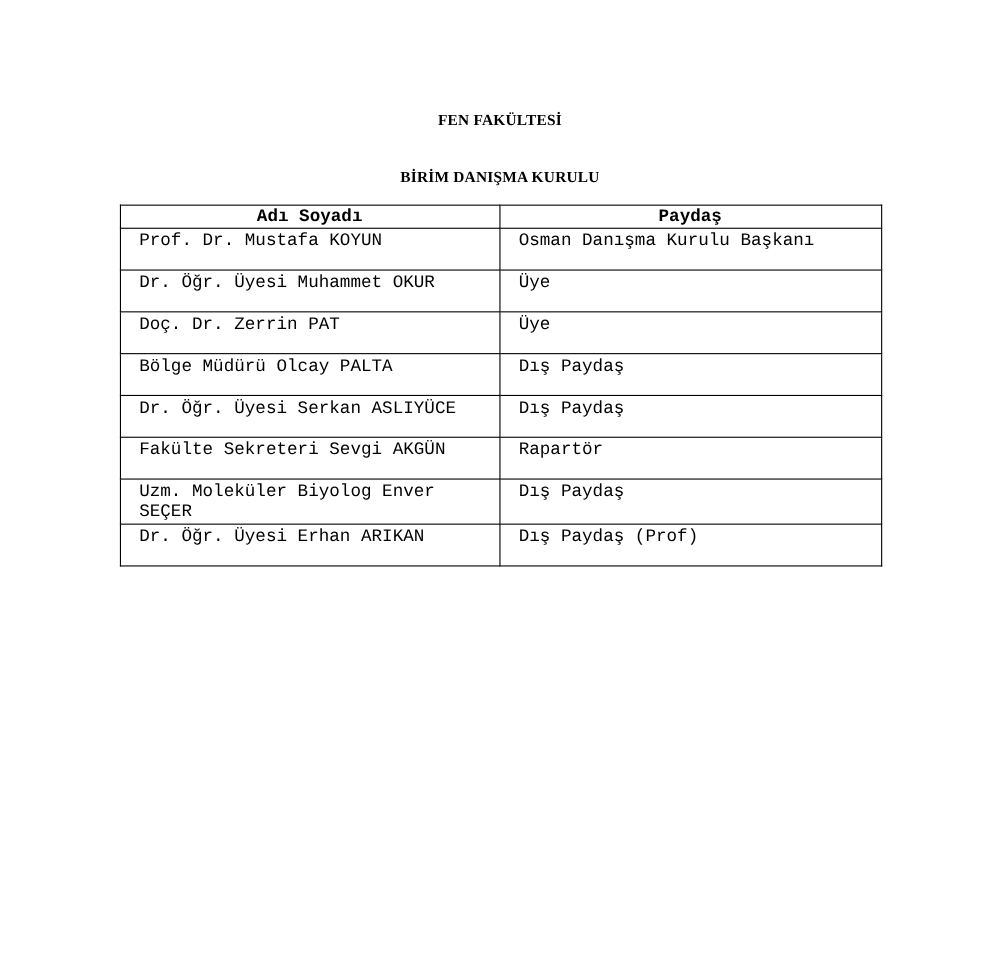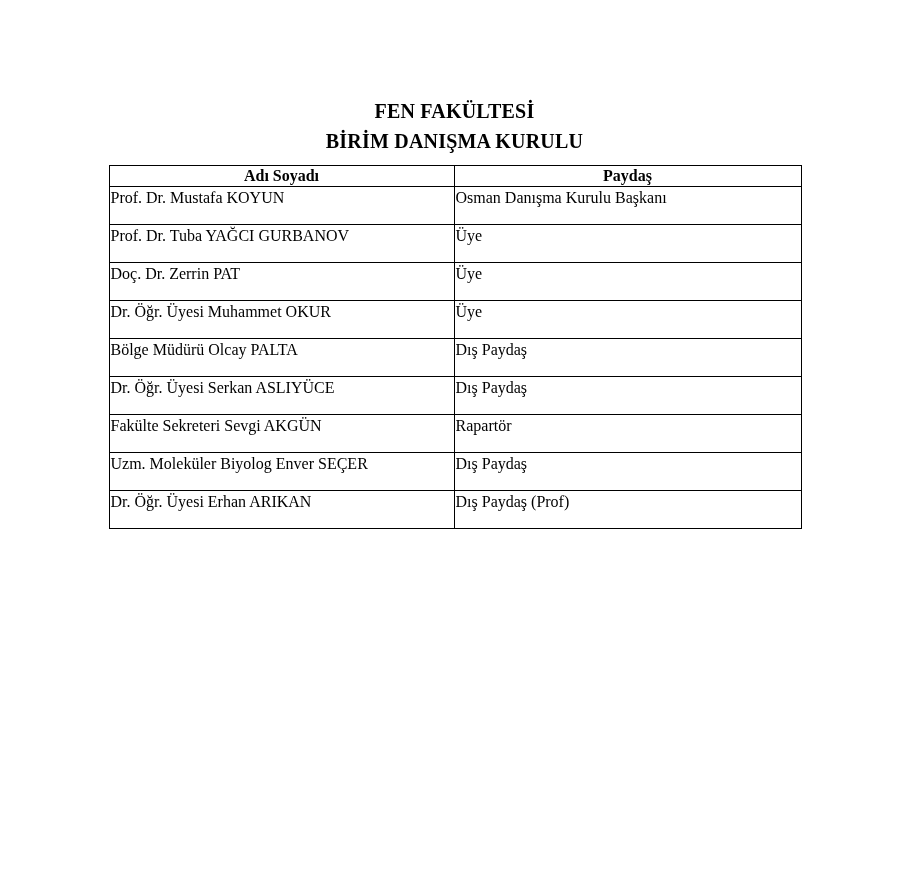--- a/index.html
+++ b/index.html
@@ -11,54 +11,55 @@
     color: #000000;
     overflow: hidden;
   }
   .doc {
     width: 692px;
     margin: 0 auto;
     padding-top: 100px;
   }
   .doc-title {
     text-align: center;
-    font-size: 20px;
+    font-size: 14px;
     font-weight: bold;
     line-height: 22px;
     letter-spacing: 0.2px;
   }
   .doc-subtitle {
-    margin-top: 8px;
+    margin-top: 29px;
   }
   table.board-table {
     margin-top: 13px;
     width: 692px;
     border-collapse: collapse;
     table-layout: fixed;
+    font-family: Liberation Mono, monospace;
   }
   table.board-table col.col-name { width: 345px; }
   table.board-table col.col-role { width: 347px; }
   table.board-table th,
   table.board-table td {
     border: 1px solid #000000;
     font-size: 16px;
     line-height: 18px;
   }
   table.board-table th {
     height: 21px;
     font-weight: bold;
     text-align: center;
     vertical-align: middle;
     padding: 0 2px;
   }
   table.board-table td {
     height: 38px;
     vertical-align: top;
     text-align: left;
-    padding: 2px 4px 2px 1px;
+    padding: 2px 4px 2px 17px;
     font-weight: normal;
   }
 </style>
 </head>
 <body>
 
 <div class="doc">
 
   <div class="doc-title">FEN FAKÜLTESİ</div>
 
@@ -75,33 +76,29 @@
         <th>Paydaş</th>
       </tr>
     </thead>
     <tbody>
   <tr>
     <td>Prof. Dr. Mustafa KOYUN</td>
     <td>Osman Danışma Kurulu Başkanı</td>
   </tr>
 
 
-  <tr>
-    <td>Prof. Dr. Tuba YAĞCI GURBANOV</td>
-    <td>Üye</td>
-  </tr>
 
 
   <tr>
-    <td>Doç. Dr. Zerrin PAT</td>
+    <td>Dr. Öğr. Üyesi Muhammet OKUR</td>
     <td>Üye</td>
   </tr>
 
   <tr>
-    <td>Dr. Öğr. Üyesi Muhammet OKUR</td>
+    <td>Doç. Dr. Zerrin PAT</td>
     <td>Üye</td>
   </tr>
 
 
   <tr>
     <td>Bölge Müdürü Olcay PALTA</td>
     <td>Dış Paydaş</td>
   </tr>
 
 

